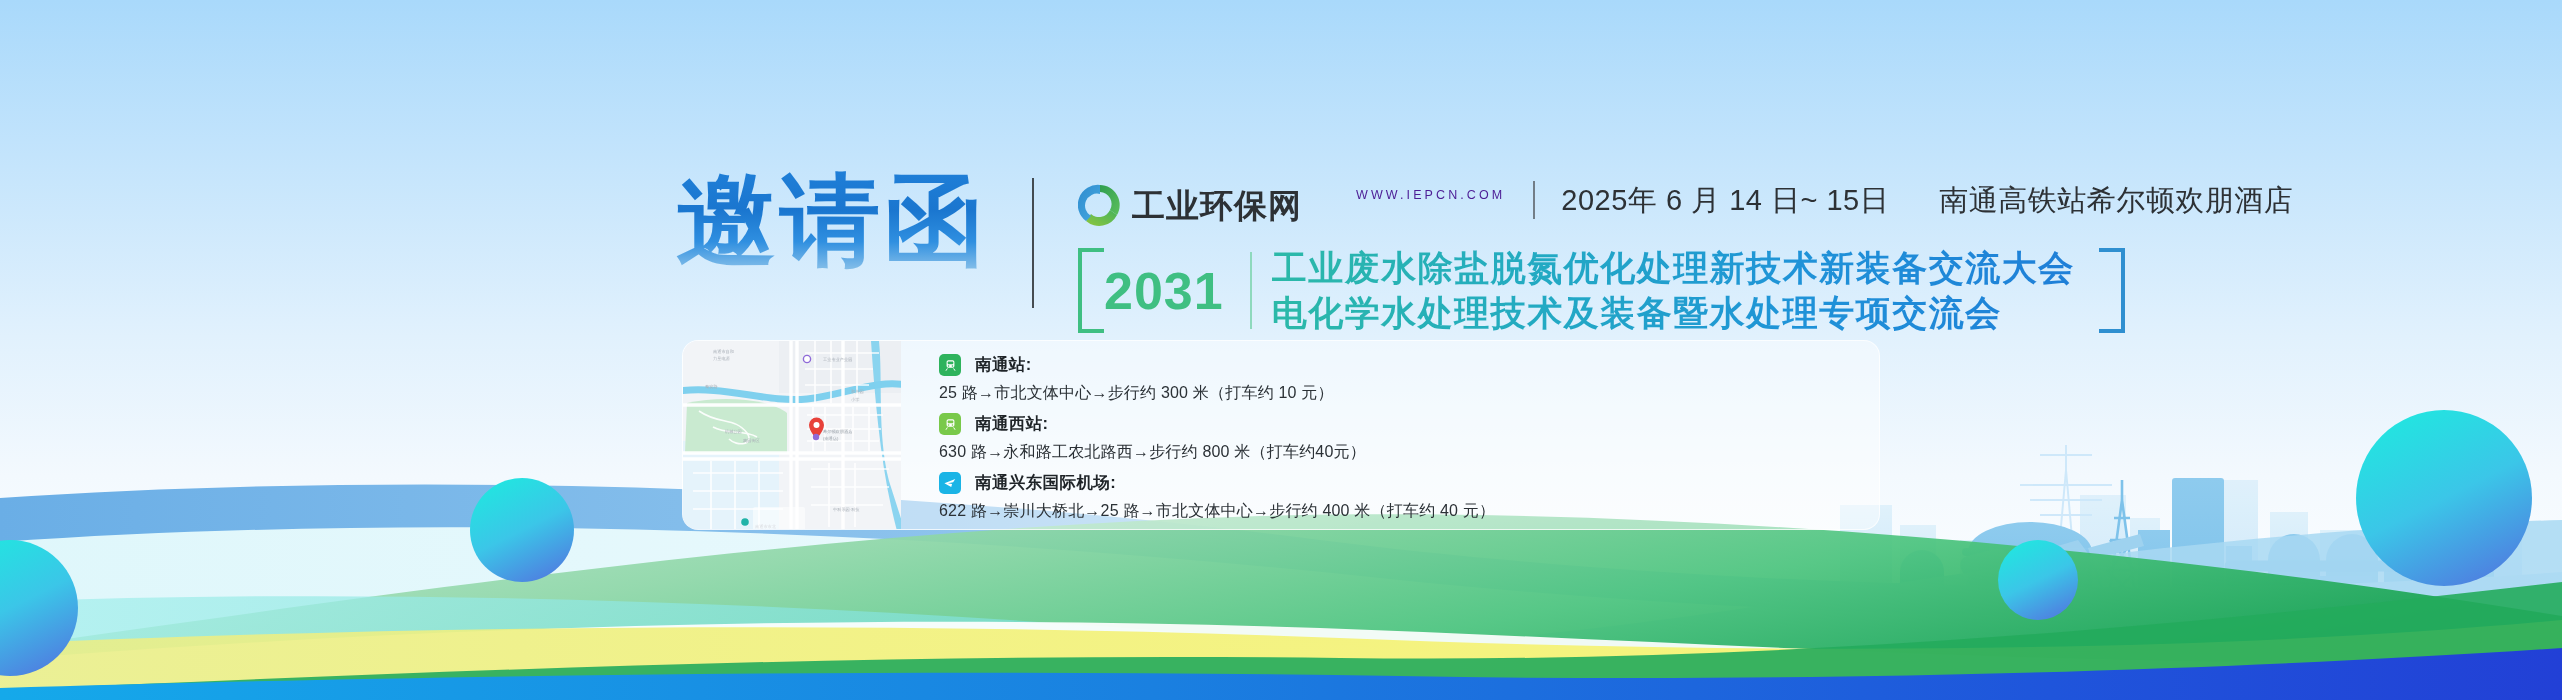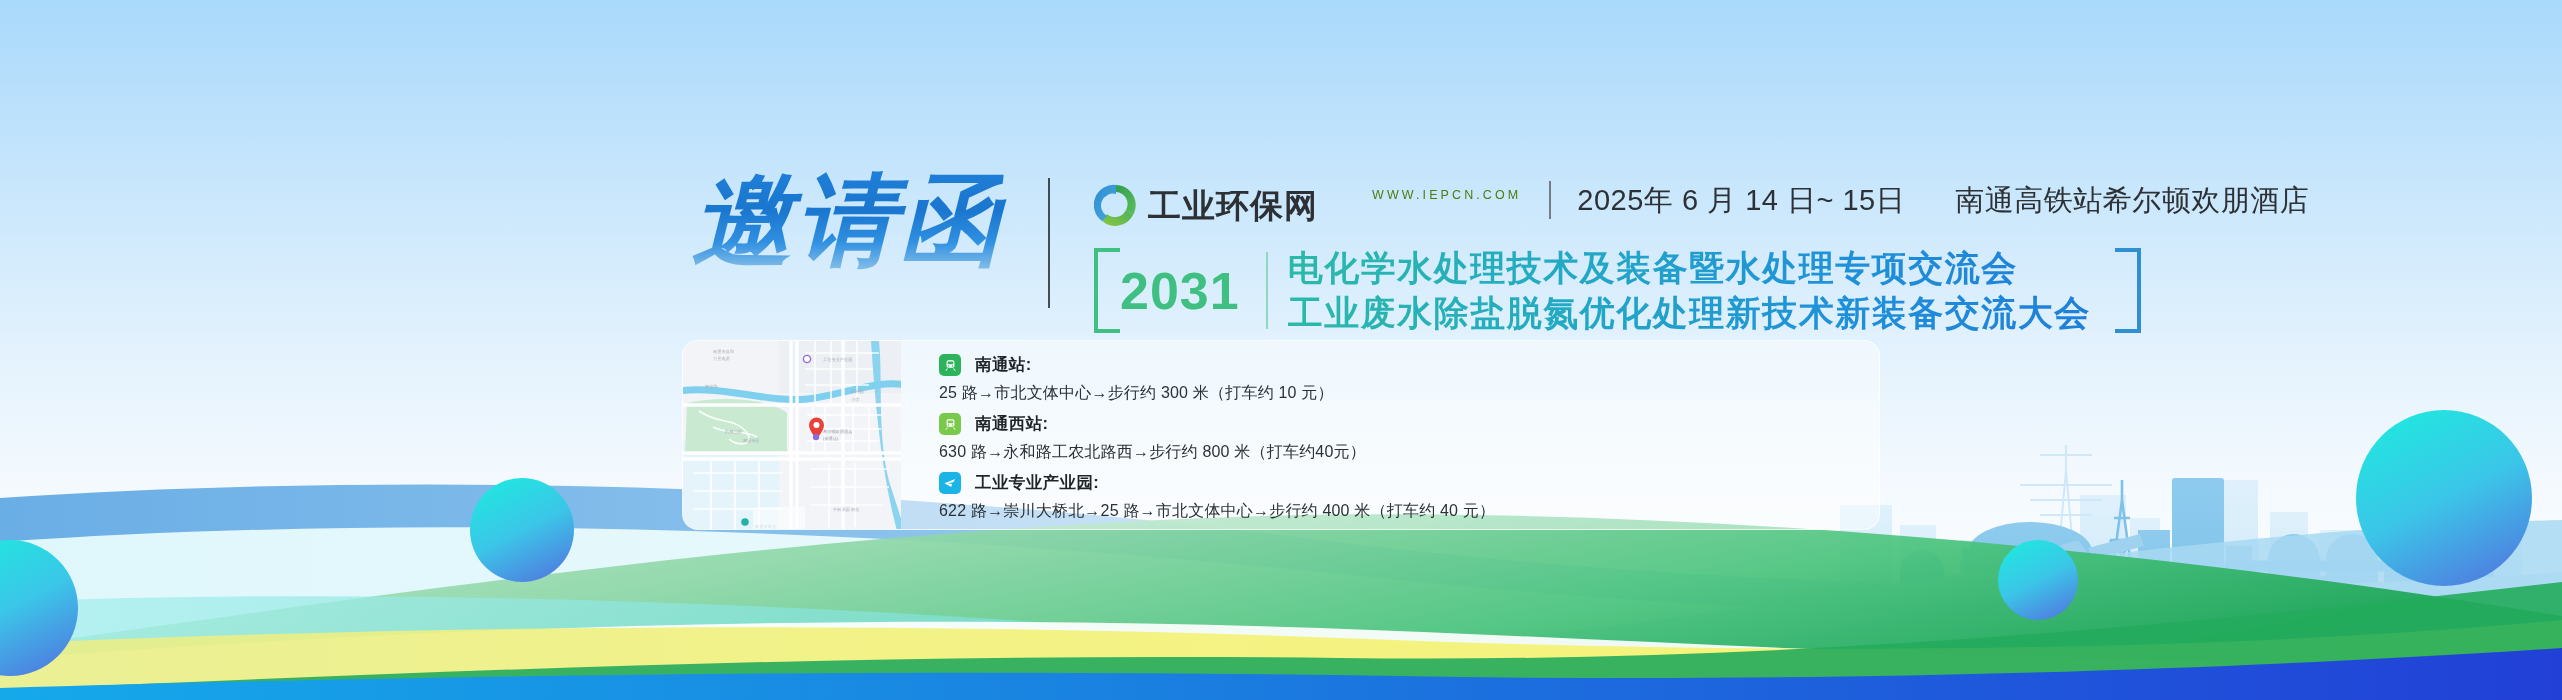--- a/index.html
+++ b/index.html
@@ -22,46 +22,45 @@
   
   #content {
     position:absolute; left:0; top:0; width:2562px; height:700px;
   }
   #headline-row {
     position:absolute; left:676px; top:168px;
     display:flex; align-items:flex-start;
   }
   #main-title {
     font-family:"Liberation Sans","DejaVu Sans",sans-serif;
-    font-size:100px; font-weight:bold; font-style:italic;
+    font-size:100px; font-weight:bold; 
     letter-spacing:4px; line-height:1.05;
     background:linear-gradient(180deg,#1f7fd8 0%,#1a76cf 40%,#2f8fe0 70%,#8fc4ea 100%);
     -webkit-background-clip:text; background-clip:text;
     color:transparent; -webkit-text-fill-color:transparent;
     white-space:nowrap;
     padding-right:10px;
-    margin-left:16px;
   }
   #divider-v {
     width:2px; height:130px; background:#2b2f33;
     margin-left:34px; margin-top:10px; opacity:.85;
   }
   #right-block { margin-left:44px; padding-top:8px; }
 
   
   #meta-row { display:flex; align-items:center; height:58px; }
   #logo-wrap { display:flex; flex-direction:row; justify-content:center; }
   #logo-line { display:flex; align-items:center; gap:10px; }
   #logo-mark { width:44px; height:44px; flex:0 0 44px; }
   #logo-text {
     font-size:33px; font-weight:bold; color:#2d3135;
     letter-spacing:1px; line-height:1; white-space:nowrap;
   }
   #logo-url {
-    font-size:12.5px; letter-spacing:3.1px; color:#4d7c0f;
+    font-size:12.5px; letter-spacing:3.1px; color:#4c1d95;
     margin-left:54px; margin-top:5px; white-space:nowrap;
   }
   #meta-sep {
     width:2px; height:38px; background:#5c6369; opacity:.8;
     margin:0 26px 10px 28px;
   }
   #meta-date, #meta-venue {
     font-size:29px; color:#2d3135; white-space:nowrap;
     letter-spacing:.5px; margin-bottom:8px;
   }
@@ -318,22 +317,22 @@
         <div id="conf-row">
 
           <div id="year-badge">
             <div id="bracket-l"></div>
             <div id="year-text">2031</div>
           </div>
 
           <div id="conf-sep"></div>
 
           <div id="conf-titles">
+            <div class="conf-line">工业废水除盐脱氮优化处理新技术新装备交流大会</div>
             <div class="conf-line">电化学水处理技术及装备暨水处理专项交流会</div>
-            <div class="conf-line">工业废水除盐脱氮优化处理新技术新装备交流大会</div>
           </div>
 
           <div id="bracket-r"></div>
         </div>
 
       </div>
     </div>
 
     <div id="info-panel">
 
@@ -432,21 +431,21 @@
           <div class="route-desc">630 路→永和路工农北路西→步行约 800 米（打车约40元）</div>
         </div>
 
         <div class="route">
           <div class="route-head">
             <span class="route-icon icon-plane">
               <svg width="14" height="14" viewBox="0 0 16 16" fill="#ffffff">
                 <path d="M1.6 8.4 L14 3.4 L11.6 7.2 L5.6 8.2 L10.4 9.2 L9.4 12.6 Z"></path>
               </svg>
             </span>
-            <span class="route-title">工业专业产业园:</span>
+            <span class="route-title">南通兴东国际机场:</span>
           </div>
           <div class="route-desc">622 路→崇川大桥北→25 路→市北文体中心→步行约 400 米（打车约 40 元）</div>
         </div>
 
       </div>
     </div>
 
   </div>
 </div>
 

